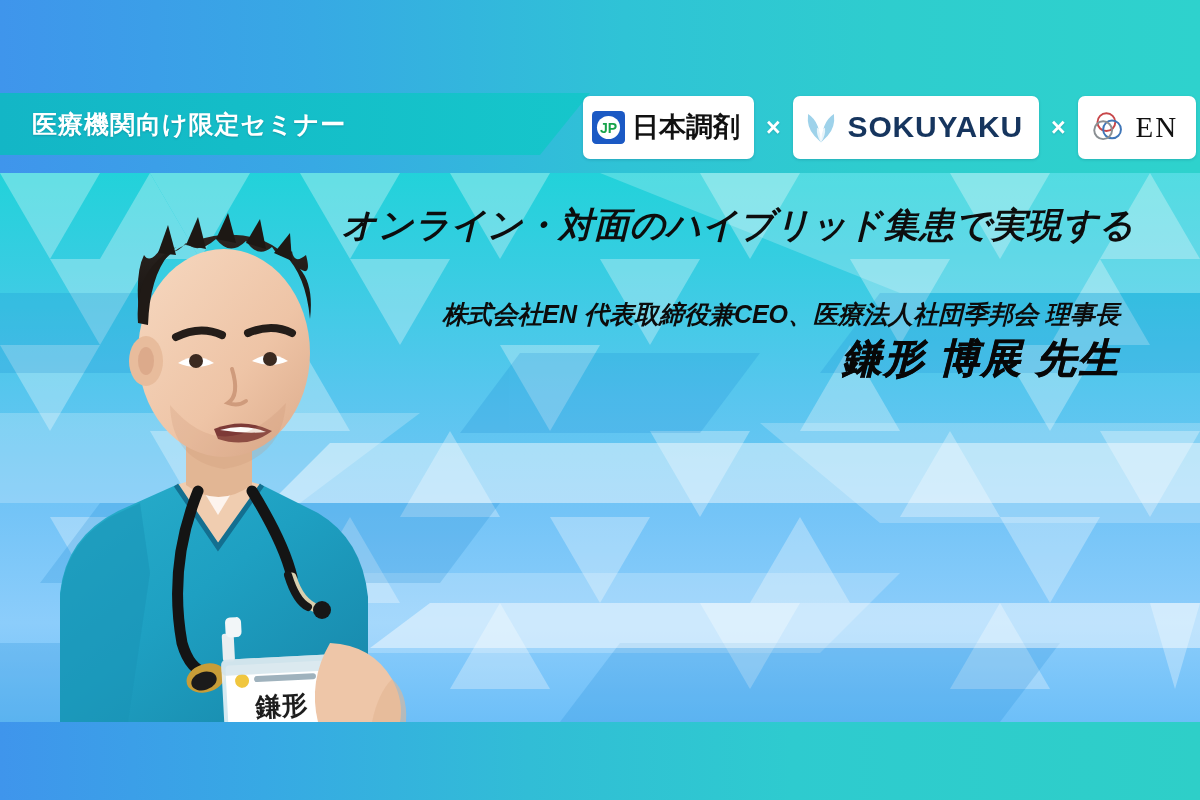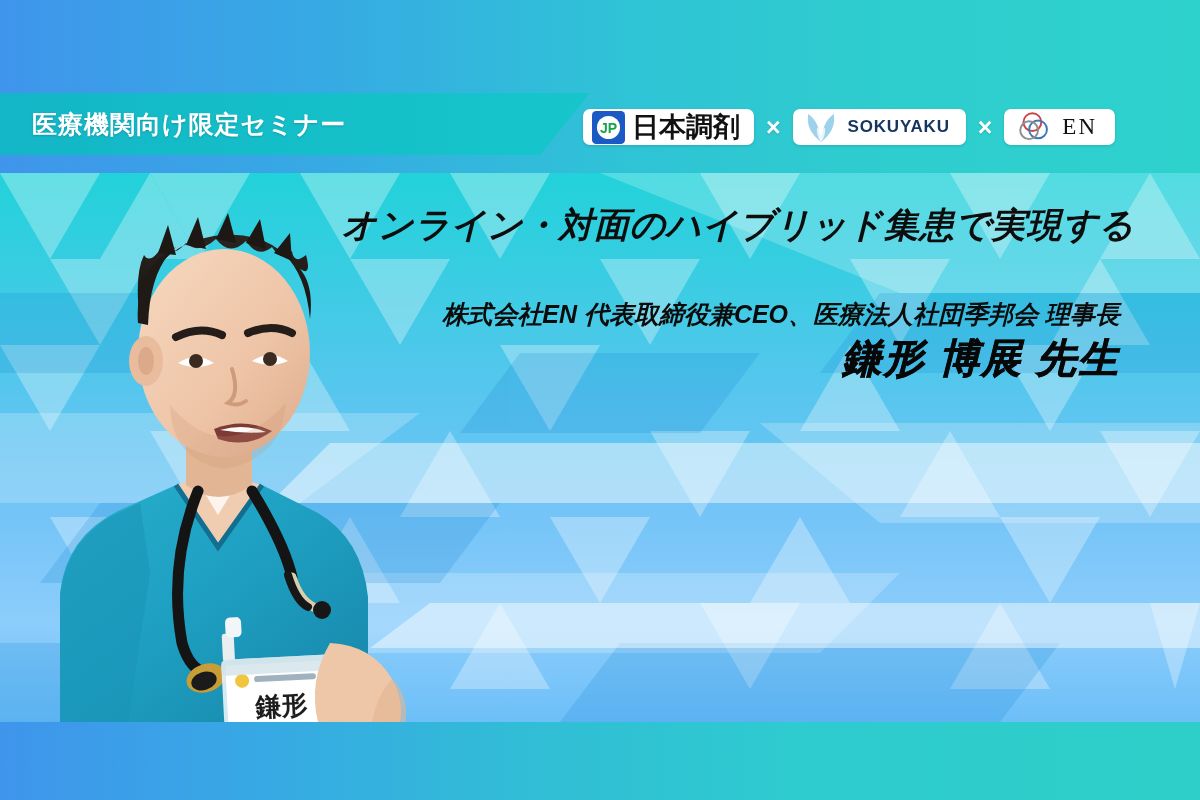--- a/index.html
+++ b/index.html
@@ -52,47 +52,47 @@
     text-shadow:0 1px 2px rgba(0,60,80,.25);
     font-family:"Liberation Sans","DejaVu Sans",sans-serif;
   }
 
   
   .logo-row{
     position:absolute;left:583px;top:103px;height:48px;
     display:flex;align-items:center;gap:12px;z-index:9;
   }
   .logo-chip{
-    background:#ffffff;border-radius:7px;height:36px;
+    background:#ffffff;border-radius:7px;height:63px;
     display:flex;align-items:center;box-sizing:border-box;
     box-shadow:0 1px 3px rgba(0,50,70,.18);
   }
   .chip-jp{padding:0 14px 0 9px;}
   .chip-sk{padding:0 16px 0 10px;}
   .chip-en{padding:0 18px 0 12px;}
   .x-sep{
     color:#ffffff;font-size:25px;font-weight:bold;line-height:1;
     text-shadow:0 1px 2px rgba(0,60,80,.2);
   }
 
   .jp-mark{width:33px;height:33px;flex:0 0 auto;margin-right:7px;}
   .jp-name{
     font-size:27px;font-weight:700;color:#111;letter-spacing:0px;
     white-space:nowrap;
   }
   .sk-mark{width:36px;height:34px;flex:0 0 auto;margin-right:9px;}
   .sk-name{
-    font-size:17px;font-weight:700;color:#16355e;letter-spacing:.8px;
+    font-size:30px;font-weight:700;color:#16355e;letter-spacing:.8px;
     white-space:nowrap;
     text-align:center;
   }
   .en-mark{width:36px;height:34px;flex:0 0 auto;margin-right:10px;}
   .en-name{
     font-family:"Liberation Serif","DejaVu Serif",serif;
-    font-size:23px;color:#121212;letter-spacing:2px;white-space:nowrap;text-align:right;
+    font-size:29px;color:#121212;letter-spacing:2px;white-space:nowrap;text-align:right;
   }
 
   
   .copy{
     position:absolute;right:22px;top:205px;width:880px;
     text-align:center;z-index:5;font-style:italic;
   }
   .kicker{
     font-size:35px;font-weight:700;color:#0d0d0d;letter-spacing:.5px;
     line-height:1.12;white-space:nowrap;

